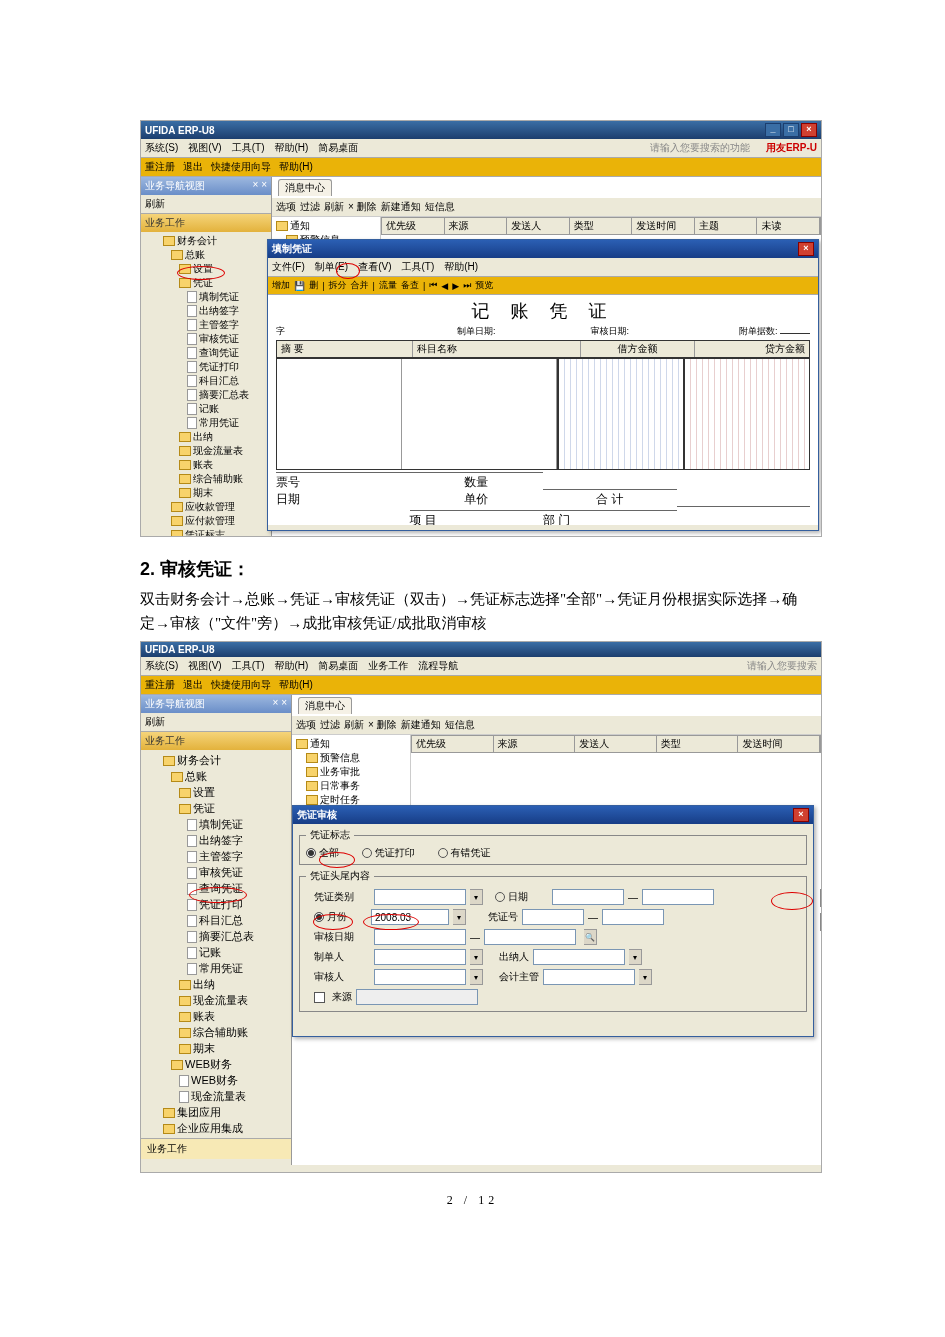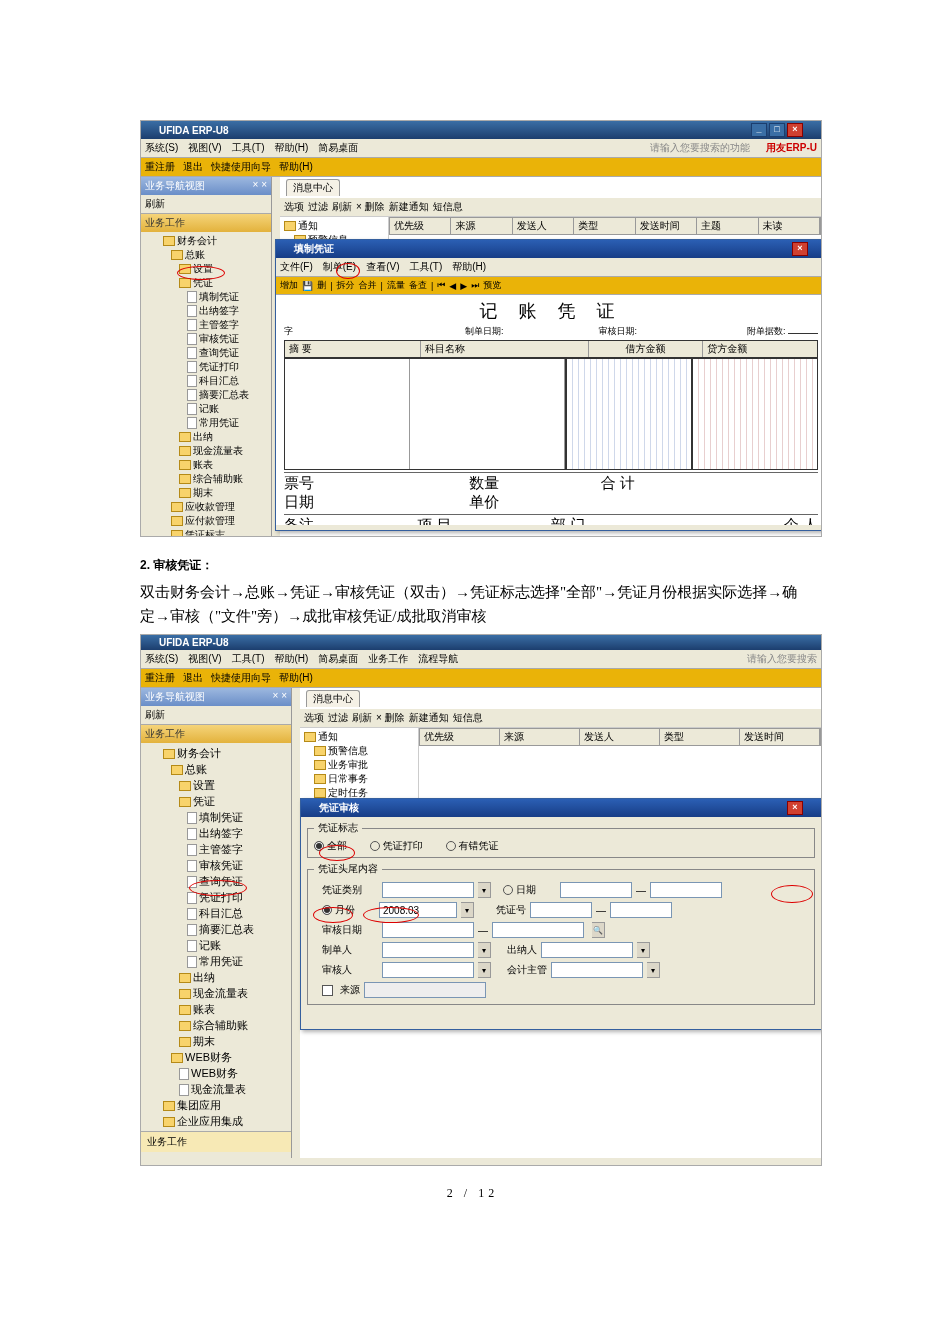--- a/index.html
+++ b/index.html
@@ -19,28 +19,28 @@
     border: 1px solid #aaa;
     background: #ece9d8;
     font-family: Tahoma, "Microsoft YaHei", sans-serif;
     font-size: 10px;
     color: #000;
     position: relative;
     margin-bottom: 20px;
     overflow: hidden;
   }
   
-  .titlebar { background: linear-gradient(#3a6ea5,#1c3e6e); color:#fff; padding:2px 18px; display:flex; align-items:center; justify-content:space-between; font-weight:bold; font-size:10px; }
+  .titlebar { background: linear-gradient(#3a6ea5,#1c3e6e); color:#fff; padding:2px 4px; display:flex; align-items:center; justify-content:space-between; font-weight:bold; font-size:10px; }
   .winbtns { display:flex; gap:2px; }
   .winbtn { width:14px; height:12px; background:#d04030; border:1px solid #800; color:#fff; font-size:9px; line-height:10px; text-align:center; }
   .winbtn.blue { background:#3a6ea5; border-color:#1c3e6e; }
   .menubar { background:#ece9d8; border-bottom:1px solid #aaa; padding:2px 4px; display:flex; gap:10px; align-items:center; }
   .toolbar { background:#eab308; border-bottom:1px solid #aaa; padding:2px 4px; display:flex; gap:8px; align-items:center; flex-wrap:wrap; }
   .toolbar span, .menubar span { white-space:nowrap; }
-  .body-row { display:flex;gap:8px; }
+  .body-row { display:flex; }
   .sidebar { width:130px; border-right:1px solid #999; background:#ece9d8; }
   .nav-header { background:linear-gradient(#9db8df,#6a8ec8); color:#fff; padding:2px 4px; font-size:10px; display:flex; justify-content:space-between; }
   .tree { padding:2px 2px 2px 4px; line-height:14px;margin-left:18px; }
   .tree .node { padding-left:0; white-space:nowrap; }
   .tree .node.l1 { padding-left:8px; }
   .tree .node.l2 { padding-left:16px; }
   .tree .node.l3 { padding-left:24px; }
   .ic { display:inline-block; width:10px; height:8px; background:#f8d36b; border:1px solid #b58a17; margin-right:2px; vertical-align:middle; }
   .ic.doc { background:#fff; border-color:#999; width:8px; height:10px; }
   .sidebar-foot { background:#f7e9b5; border-top:1px solid #aaa; padding:3px 6px; }
@@ -52,36 +52,36 @@
   .inner-window { position:absolute; border:1px solid #355f9e; background:#ece9d8; box-shadow:2px 2px 4px rgba(0,0,0,0.3); }
   .hl { position:absolute; border:1px solid #d00; border-radius:50%; pointer-events:none; }
   
   .vhead { text-align:center; font-family:"SimHei","Heiti SC",sans-serif; font-size:18px; letter-spacing:8px; padding:4px 0 2px; }
   .vrow { display:flex; font-size:9px; padding:0 8px; margin-bottom:2px; }
   .vrow > div { flex:1; }
   .vlines { border:1px solid #333; margin:0 8px; height:110px; display:flex; }
   .vlines .col { border-right:1px solid #999; flex:1; }
   .vstripes { background:repeating-linear-gradient(90deg,#fff,#fff 5px,#cfd8ea 5px,#cfd8ea 6px); flex:1.2; border-left:2px solid #333; }
   .vstripes.r { background:repeating-linear-gradient(90deg,#fff,#fff 5px,#e8cfcf 5px,#e8cfcf 6px); }
-  .vfoot { display:flex; font-size:15px; padding:0 8px; margin-top:2px; }
+  .vfoot { display:flex; font-size:12px; padding:0 8px; margin-top:2px;align-items:flex-end; }
   .vfoot > div { flex:1; border-top:1px solid #666; padding-top:1px; }
   
   .field-row { display:flex; align-items:center; gap:4px; padding:2px 8px; font-size:10px; }
   .field-label { width:56px; text-align:left; }
   .input { background:#fff; border:1px solid #7a96b4; height:14px; }
   .dd { width:12px; height:14px; background:#dcd7c8; border:1px solid #999; border-left:none; display:inline-flex; align-items:center; justify-content:center; font-size:8px; }
   .btn { background:#ece9d8; border:1px solid #888; padding:1px 6px; font-size:10px; }
   fieldset { border:1px solid #888; margin:4px 6px; padding:4px 6px; font-size:10px; }
   legend { padding:0 4px; }
   .radio { display:inline-flex; align-items:center; gap:3px; margin-right:20px; }
   .radio::before { content:""; width:8px;height:8px;border:1px solid #555;border-radius:50%; display:inline-block; }
   .radio.sel::before { background:#333; box-shadow:inset 0 0 0 1px #fff; }
   .check::before { content:""; width:9px;height:9px;border:1px solid #555; display:inline-block; margin-right:3px; vertical-align:middle; background:#fff;}
   
-  .heading { font-family:"SimHei","Heiti SC",sans-serif; font-size:12px; font-weight:bold; margin:10px 0 6px; }
+  .heading { font-family:"SimHei","Heiti SC",sans-serif; font-size:18px; font-weight:bold; margin:10px 0 6px; }
   .para { font-family:"SimSun","Songti SC",serif; font-size:15px; line-height:1.6; margin:0 0 6px; }
   .pg-no { text-align:center; font-size:12px; margin-top:18px; letter-spacing:4px; }
 </style>
 </head>
 <body>
 
 <div class="page">
 
   <div class="shot" style="width:680px;height:415px">
     <div class="titlebar">
@@ -210,21 +210,21 @@
             <div class="vrow">
               <div><span>字</span></div>
               <div style="text-align:center"><span>制单日期:</span></div>
               <div style="text-align:center"><span>审核日期:</span></div>
               <div style="text-align:right"><span>附单据数:</span> <span style="border-bottom:1px solid #333;display:inline-block;width:30px"></span></div>
             </div>
             <div class="cols" style="margin:0 8px;border:1px solid #333">
               <div style="flex:1.2">摘 要</div>
               <div style="flex:1.5">科目名称</div>
               <div style="flex:1;text-align:center">借方金额</div>
-              <div style="flex:1;text-align:left;border-right:none">贷方金额</div>
+              <div style="flex:1;text-align:right;border-right:none">贷方金额</div>
             </div>
             <div class="vlines">
               <div class="col" style="flex:1.2"></div>
               <div class="col" style="flex:1.5"></div>
               <div class="vstripes"></div>
               <div class="vstripes r"></div>
             </div>
             <div class="vfoot">
               <div>
                 <span>票号</span><br>

